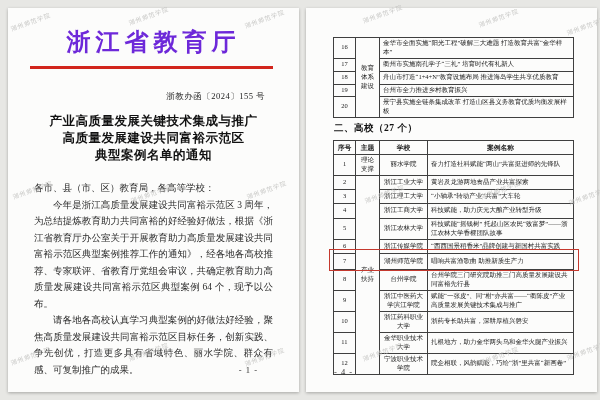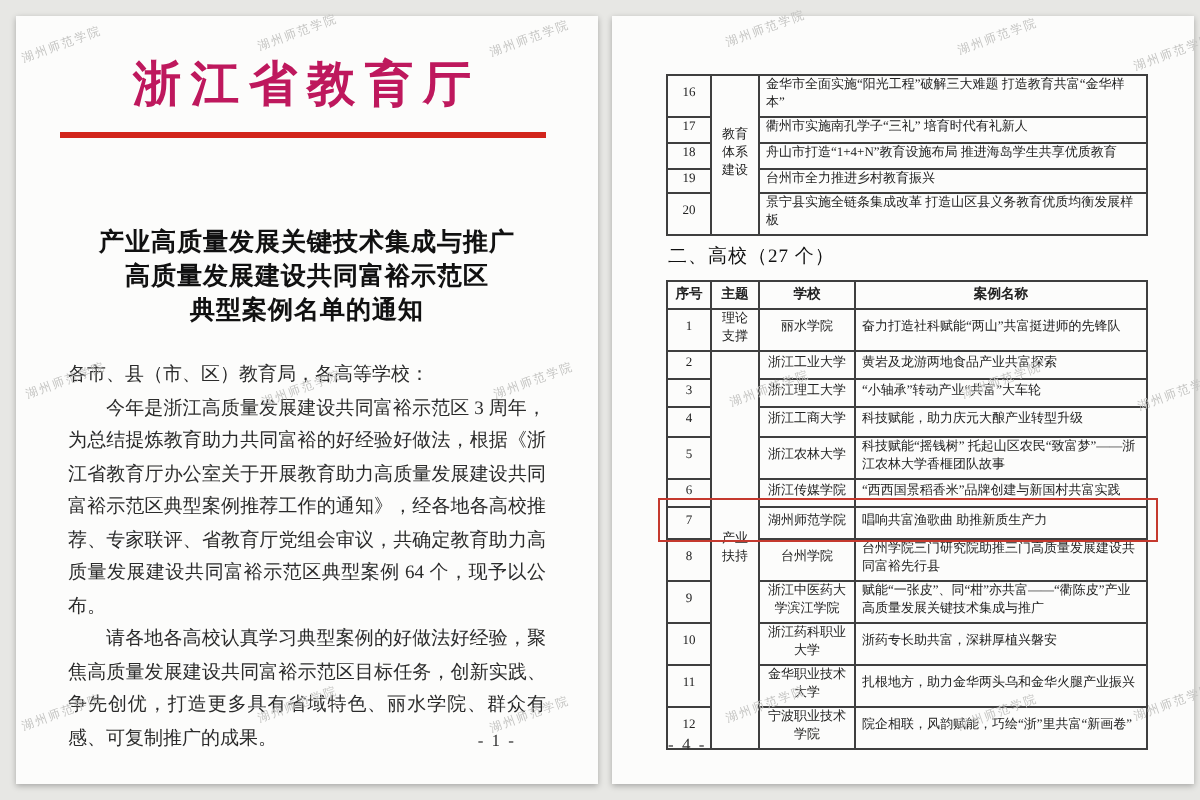--- a/index.html
+++ b/index.html
@@ -9,21 +9,21 @@
         box-shadow:0 1px 3px rgba(0,0,0,.28);}
   #left-page{left:8px;}
   #right-page{left:306px;}
 
   
   .wm{position:absolute;font-size:6px;color:#c3c3c1;transform:rotate(-20deg);
       letter-spacing:1px;z-index:9;pointer-events:none;white-space:nowrap;}
 
   
   .agency{position:absolute;top:18px;left:0;width:100%;text-align:center;
-          color:#be185d;font-weight:bold;font-size:24px;letter-spacing:5px;white-space:nowrap;}
+          color:#6d28d9;font-weight:bold;font-size:24px;letter-spacing:5px;white-space:nowrap;}
   .red-line{position:absolute;top:58px;left:22px;width:243px;height:3px;background:#d2251c;}
   .doc-number{position:absolute;top:83px;right:34px;font-size:8.5px;color:#222;letter-spacing:.5px;}
   .title{position:absolute;top:105px;left:0;width:100%;text-align:center;
          font-weight:bold;color:#111;font-size:12.5px;line-height:17px;letter-spacing:.5px;}
   .docbody{position:absolute;top:172px;left:26px;width:239px;font-size:9.5px;color:#2b2b2b;
            line-height:16.5px;text-align:justify;}
   .para{text-indent:2em;margin:0;}
   .pagenum{position:absolute;font-size:8.5px;color:#333;letter-spacing:1px;}
   #pn-left{top:357px;right:41px;}
   #pn-right{top:359px;left:28px;}
@@ -31,37 +31,38 @@
   
   table{border-collapse:collapse;table-layout:fixed;font-family:"Liberation Serif","DejaVu Serif",serif;
         font-size:6.5px;color:#222;position:absolute;left:27px;}
   #top-table{top:29px;}
   #main-table{top:132px;}
   td,th{border:1px solid #3f3f3f;padding:1px 2px;text-align:center;vertical-align:middle;
         line-height:1.38;overflow:hidden;font-weight:normal;}
   th{font-weight:bold;font-size:6.8px;}
   .c-case{text-align:left;padding:1px 3px;word-break:break-all;}
   .c-theme{white-space:pre-line;}
-  .section-heading{position:absolute;top:114px;left:28px;font-size:9.5px;font-weight:normal;color:#111;
+  .section-heading{position:absolute;top:114px;left:28px;font-size:9.5px;font-weight:bold;color:#111;
                    letter-spacing:.5px;text-align:right;}
   
   tr.h12{height:12px;}tr.h13{height:13px;}tr.h14{height:14px;}tr.h15{height:15px;}
   tr.h16{height:16px;}tr.h17{height:17px;}tr.h18{height:18px;}tr.h19{height:19px;}
   tr.h20{height:20px;}tr.h21{height:21px;}
   .highlight-box{position:absolute;left:23px;top:241px;width:248px;height:20px;
                  border:1.6px solid #c5392e;z-index:8;pointer-events:none;}
 </style>
 </head>
 <body>
 
 <div class="canvas">
 
   <div class="page" id="left-page">
     <div class="agency">浙江省教育厅</div>
     <div class="red-line"></div>
+    <div class="doc-number">浙教办函〔2024〕155 号</div>
     <div class="title">
       <div>产业高质量发展关键技术集成与推广</div>
       <div>高质量发展建设共同富裕示范区</div>
       <div>典型案例名单的通知</div>
     </div>
     <div class="docbody">
       <p class="para" style="text-indent:0;">各市、县（市、区）教育局，各高等学校：</p>
       <p class="para">今年是浙江高质量发展建设共同富裕示范区 3 周年，为总结提炼教育助力共同富裕的好经验好做法，根据《浙江省教育厅办公室关于开展教育助力高质量发展建设共同富裕示范区典型案例推荐工作的通知》，经各地各高校推荐、专家联评、省教育厅党组会审议，共确定教育助力高质量发展建设共同富裕示范区典型案例 64 个，现予以公布。</p>
       <p class="para">请各地各高校认真学习典型案例的好做法好经验，聚焦高质量发展建设共同富裕示范区目标任务，创新实践、争先创优，打造更多具有省域特色、丽水学院、群众有感、可复制推广的成果。</p>
     </div>

